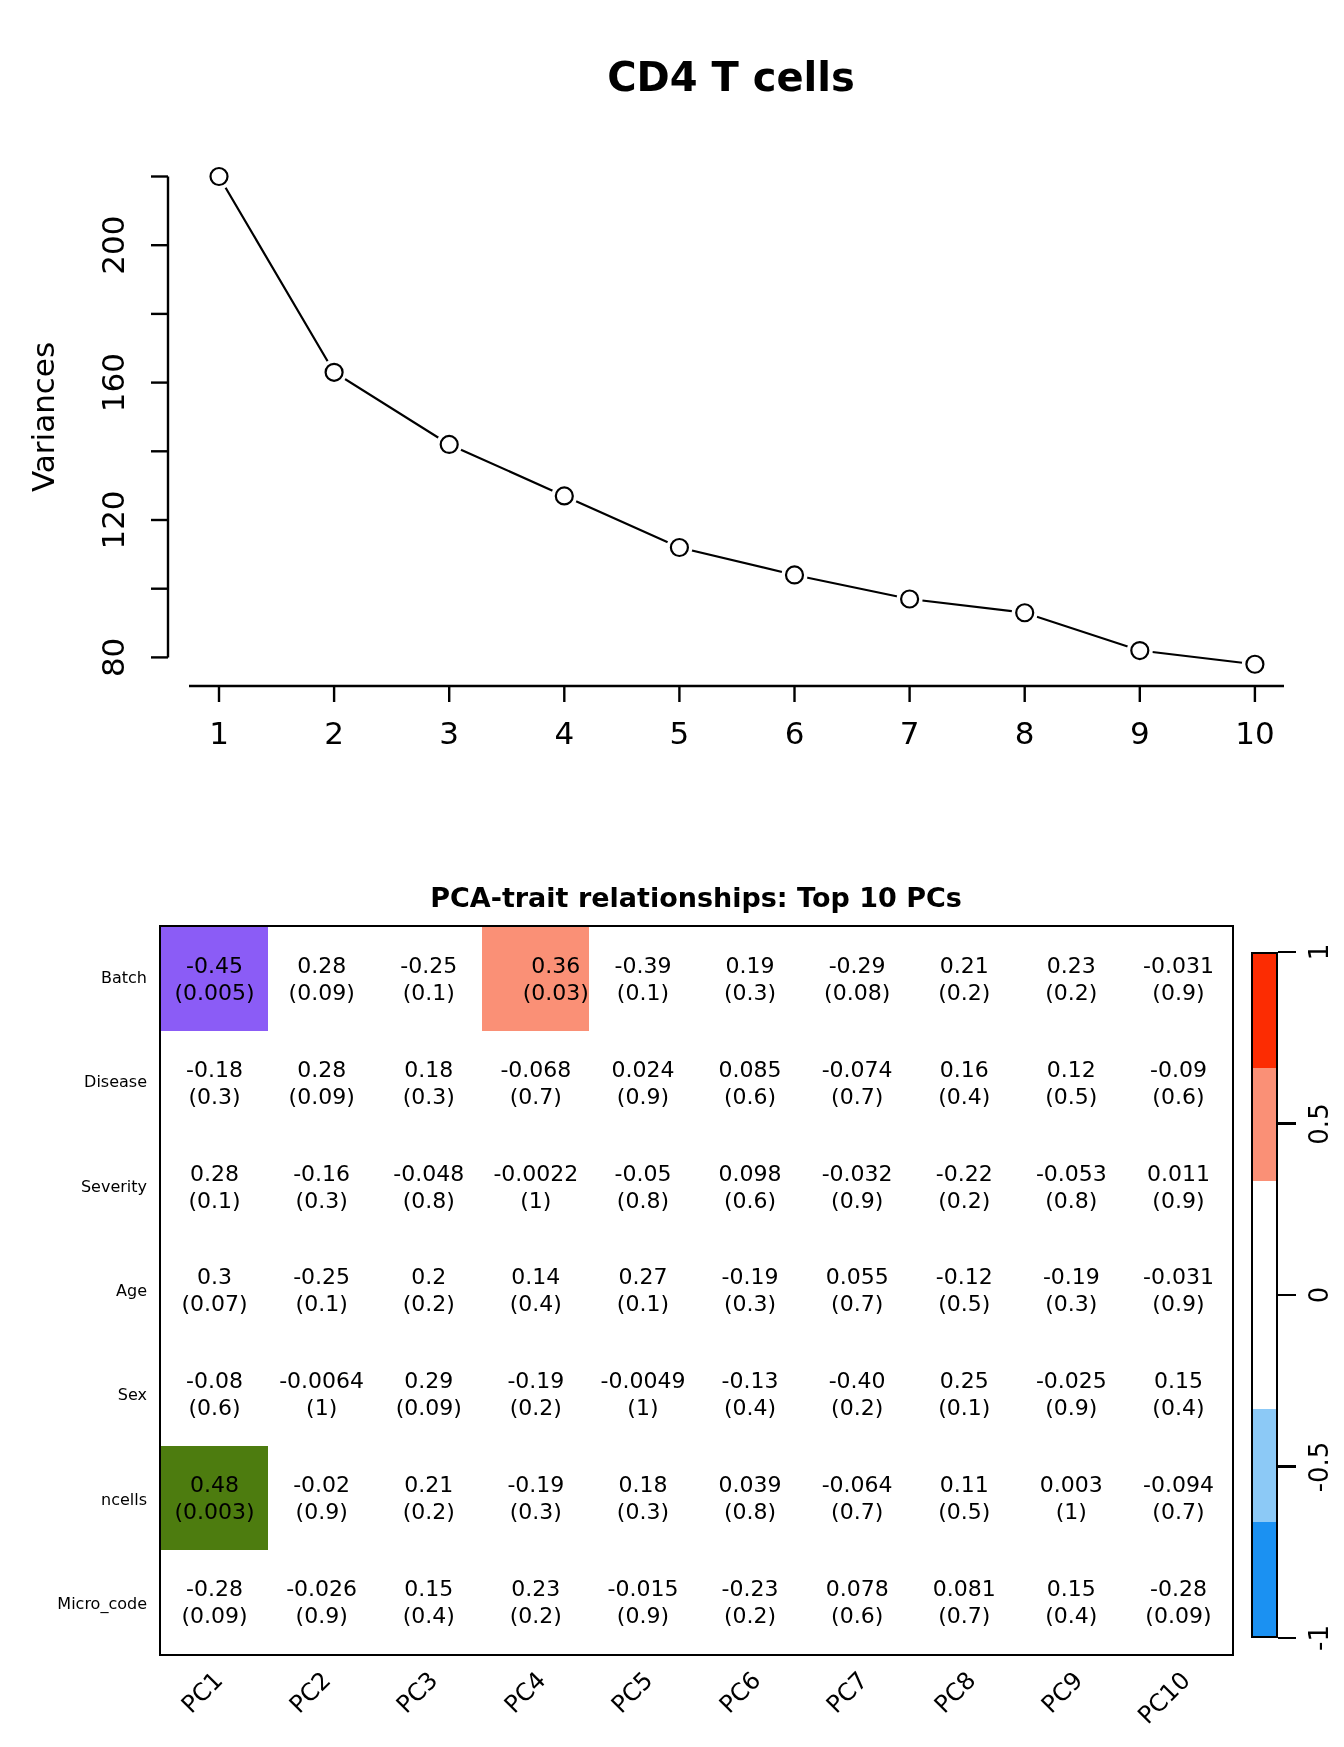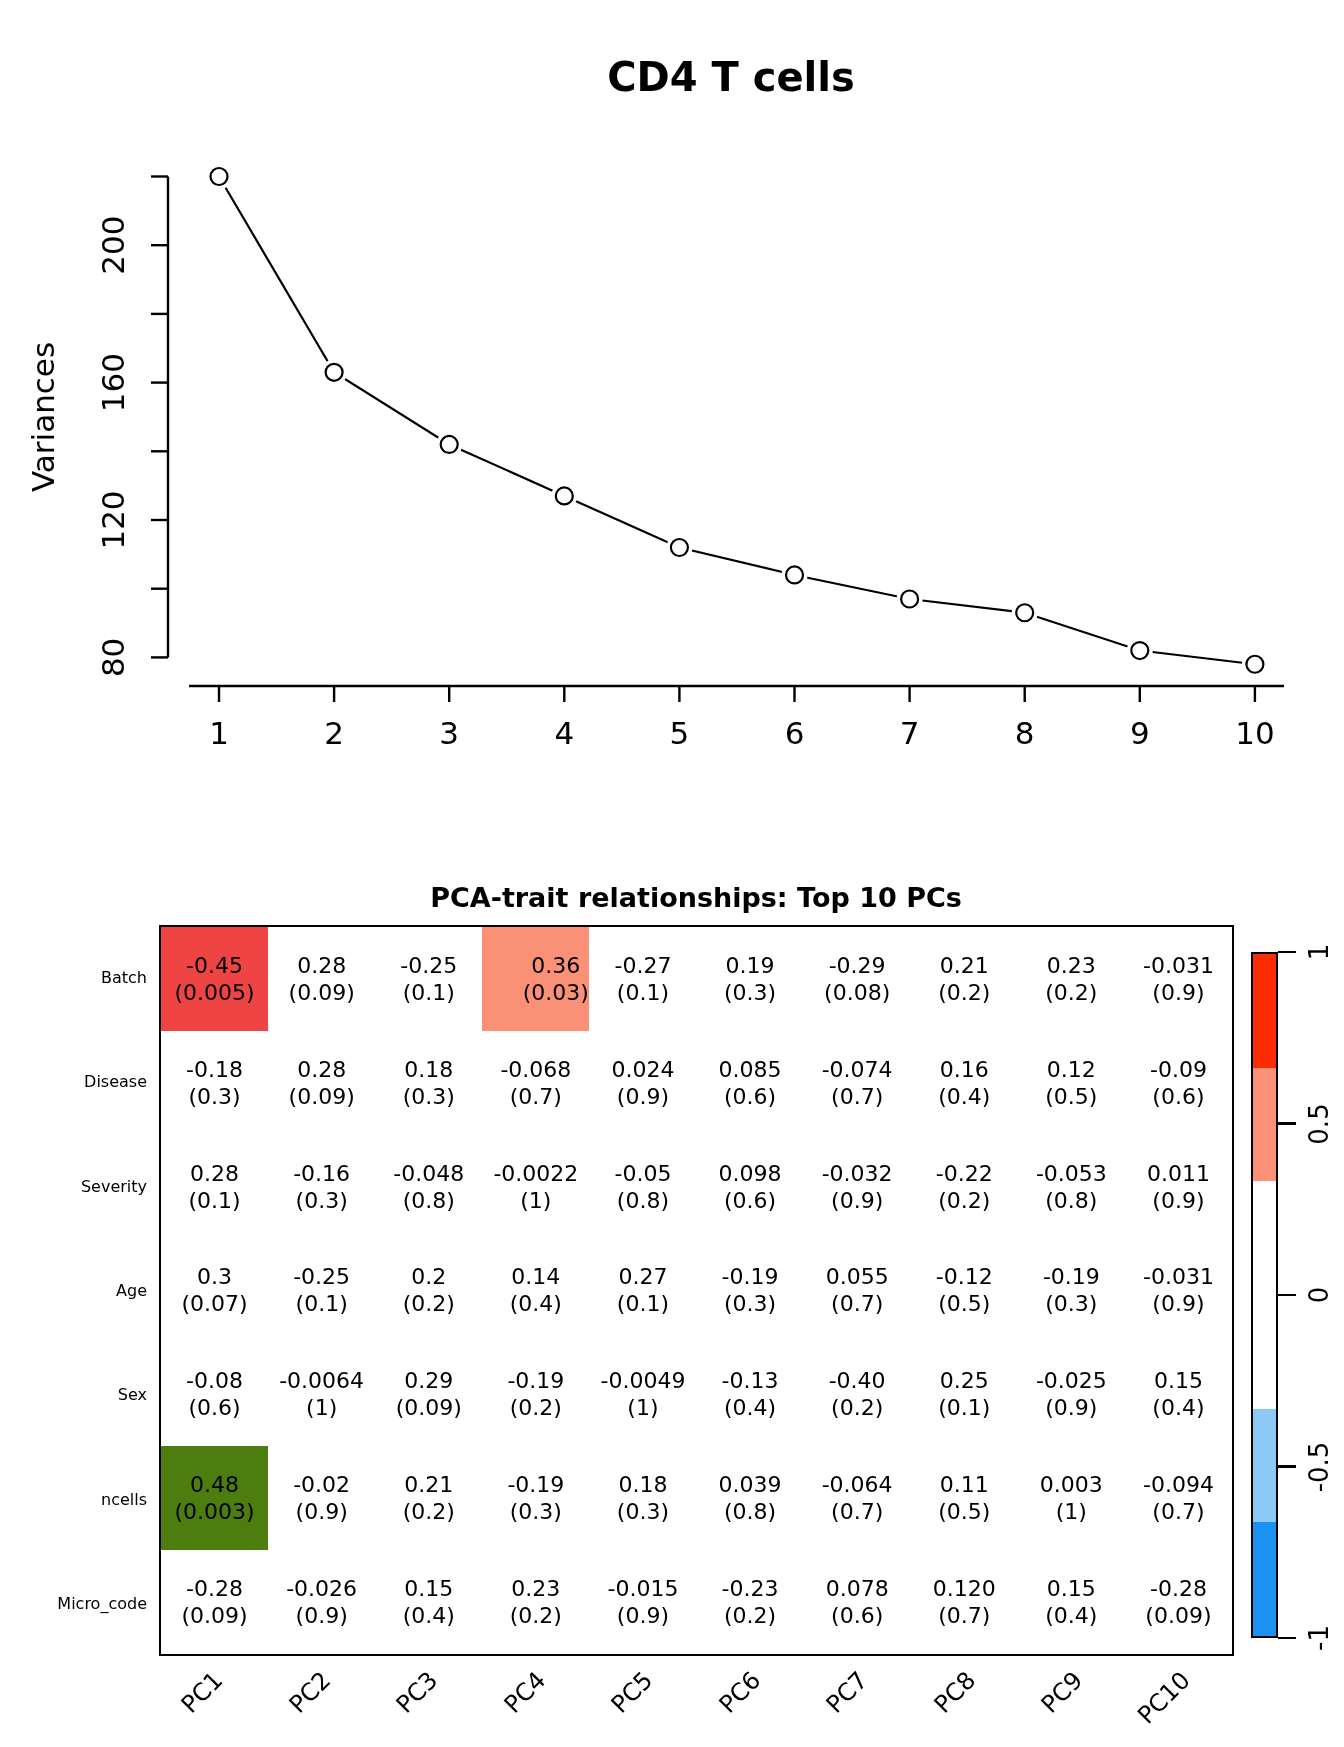--- a/index.html
+++ b/index.html
@@ -123,38 +123,38 @@
       <div class="hm-rowlabel">Batch</div>
       <div class="hm-rowlabel">Disease</div>
       <div class="hm-rowlabel">Severity</div>
       <div class="hm-rowlabel">Age</div>
       <div class="hm-rowlabel">Sex</div>
       <div class="hm-rowlabel">ncells</div>
       <div class="hm-rowlabel">Micro_code</div>
     </div>
 
   <div id="hm-grid" class="abs">
-      <div class="hm-cell" style="background: #ef4444;">
+      <div class="hm-cell" style="background: #8b5cf6;">
         <div>-0.45</div>
         <div>(0.005)</div>
       </div>
       <div class="hm-cell">
         <div>0.28</div>
         <div>(0.09)</div>
       </div>
       <div class="hm-cell">
         <div>-0.25</div>
         <div>(0.1)</div>
       </div>
       <div class="hm-cell" style="background: rgb(250, 144, 118); padding-left: 40px;">
         <div>0.36</div>
         <div>(0.03)</div>
       </div>
       <div class="hm-cell">
-        <div>-0.27</div>
+        <div>-0.39</div>
         <div>(0.1)</div>
       </div>
       <div class="hm-cell">
         <div>0.19</div>
         <div>(0.3)</div>
       </div>
       <div class="hm-cell">
         <div>-0.29</div>
         <div>(0.08)</div>
       </div>
@@ -392,21 +392,21 @@
       </div>
       <div class="hm-cell">
         <div>-0.23</div>
         <div>(0.2)</div>
       </div>
       <div class="hm-cell">
         <div>0.078</div>
         <div>(0.6)</div>
       </div>
       <div class="hm-cell">
-        <div>0.120</div>
+        <div>0.081</div>
         <div>(0.7)</div>
       </div>
       <div class="hm-cell">
         <div>0.15</div>
         <div>(0.4)</div>
       </div>
       <div class="hm-cell">
         <div>-0.28</div>
         <div>(0.09)</div>
       </div>

